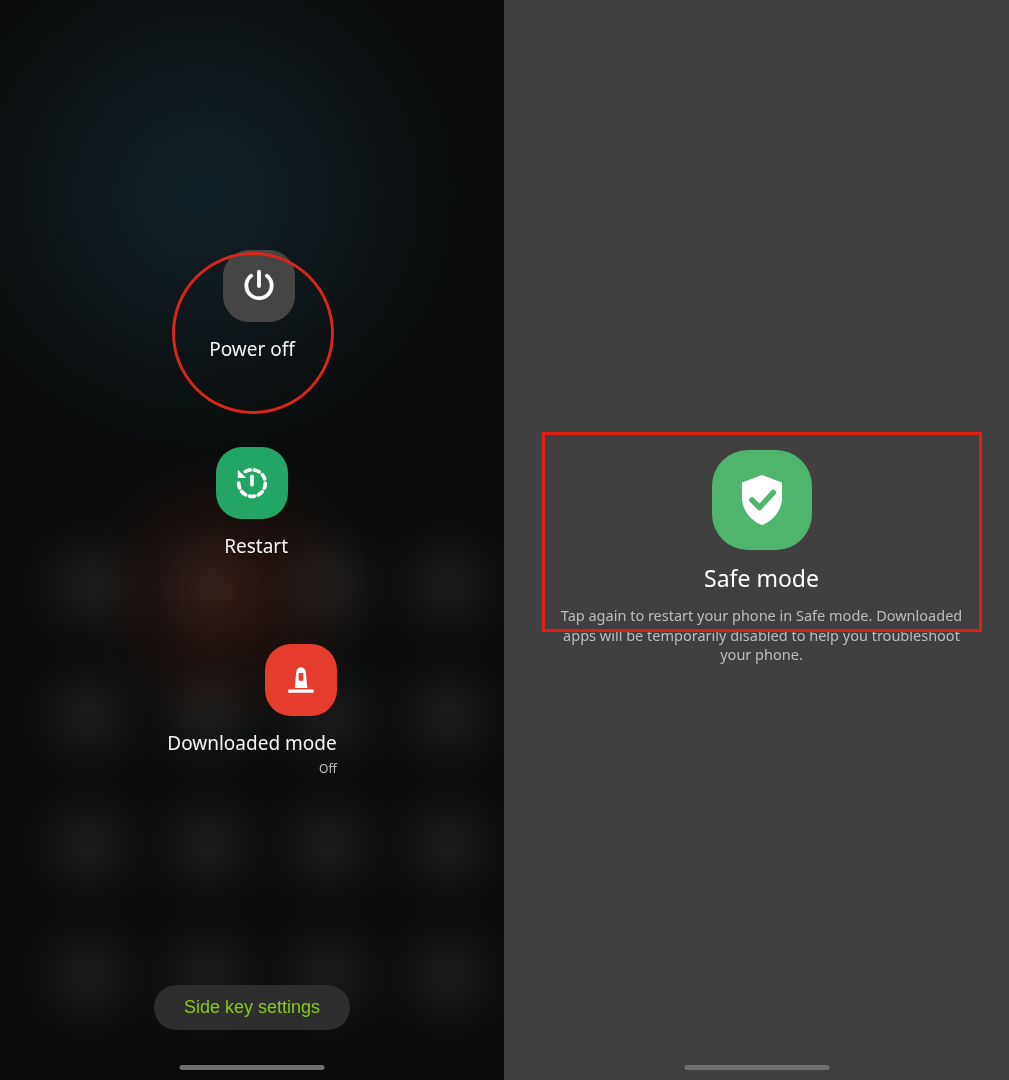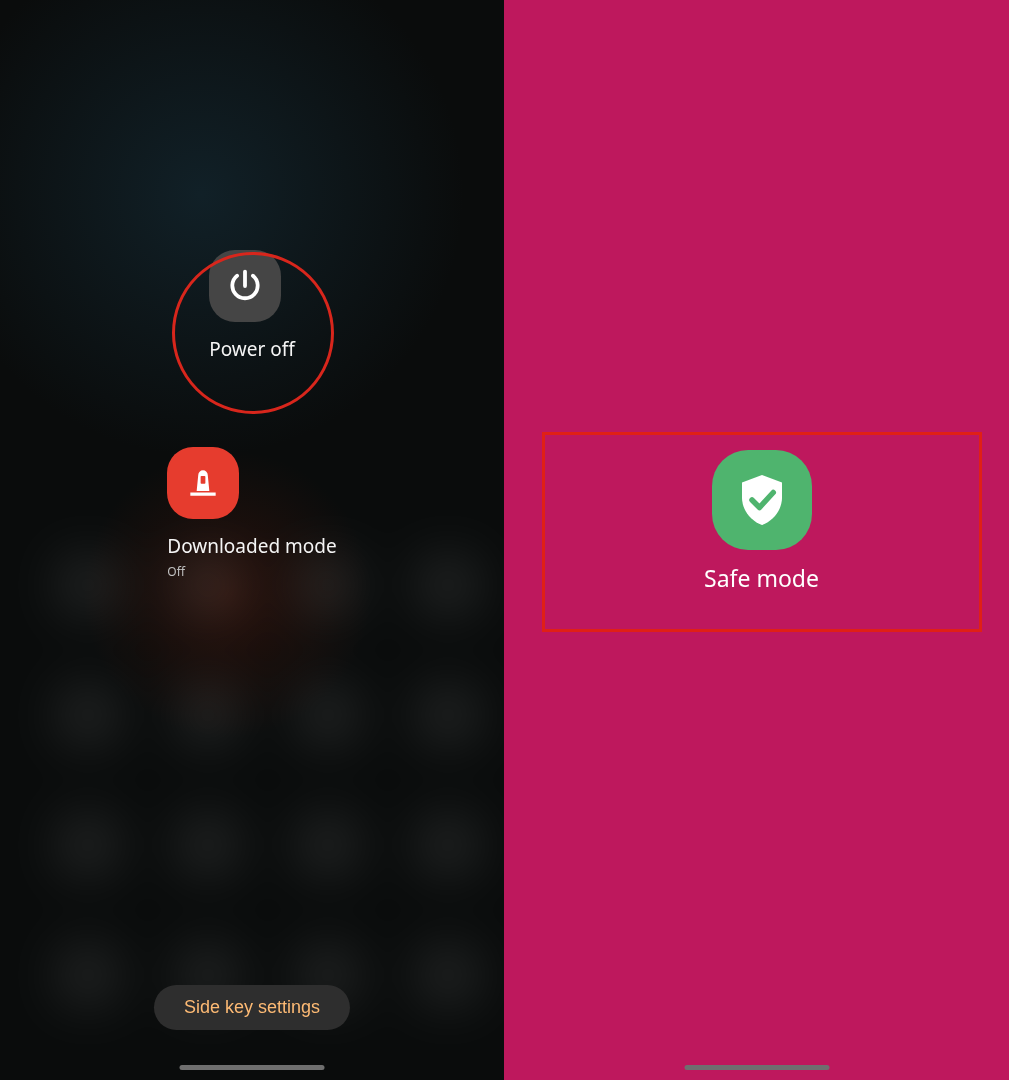--- a/index.html
+++ b/index.html
@@ -36,21 +36,21 @@
   }
 
   .power-col{
     position:absolute;
     left:0;right:0;top:250px;
     display:flex;flex-direction:column;align-items:center;
     gap:85px;
   }
 
   .menu-item{
-    display:flex;flex-direction:column;align-items:flex-start;
+    display:flex;flex-direction:column;align-items:flex-end;
     gap:14px;
     cursor:pointer;
   }
   .menu-label{
     color:#f5f5f5;font-size:19px;font-weight:400;
     text-align:center;white-space:nowrap;
   }
   .menu-sub{
     color:#c0c0c0;font-size:12px;margin-top:-10px;
   }
@@ -71,30 +71,30 @@
     left:172px;
     width:162px;height:162px;
     border:3px solid #d8261c;
     border-radius:50%;
     pointer-events:none;
   }
 
   .side-key-btn{
     position:absolute;
     bottom:50px;left:50%;transform:translateX(-50%);
-    background:#2e2e2e;color:#fdba74;
+    background:#2e2e2e;color:#84cc16;
     font-size:18px;font-weight:400;
     padding:12px 30px;border:none;border-radius:24px;
     cursor:pointer;
   }
 
   
   .panel-right{
     width:505px;height:100%;
-    background:#be185d;
+    background:#404040;
     position:relative;
   }
   .safe-box{
     position:absolute;
     left:38px;right:28px;
     top:432px;
     padding:18px 16px 20px 16px;
     display:flex;flex-direction:column;align-items:center;
     gap:12px;
   }
@@ -129,20 +129,30 @@
     <div class="menu-item">
       <div class="icon-tile tile-grey">
         <svg width="38" height="38" viewBox="0 0 24 24" fill="none" stroke="#fff" stroke-width="2.4" stroke-linecap="round">
           <path d="M12 3v9"></path>
           <path d="M7 5.5a8 8 0 1 0 10 0"></path>
         </svg>
       </div>
       <span class="menu-label">Power off</span>
     </div>
 
+    <div class="menu-item">
+      <div class="icon-tile tile-green">
+        <svg width="40" height="40" viewBox="0 0 24 24" fill="none" stroke="#fff" stroke-width="2.2" stroke-linecap="round">
+          <path d="M4 12a8 8 0 1 0 3-6.2" stroke-dasharray="3 2.5"></path>
+          <path d="M12 8v5"></path>
+          <polyline points="3.5 4 3.5 9 8.5 9" fill="#fff" stroke="none"></polyline>
+        </svg>
+      </div>
+      <span class="menu-label">Restart</span>
+    </div>
 
     <div class="menu-item">
       <div class="icon-tile tile-red">
         <svg width="38" height="38" viewBox="0 0 24 24">
           <path d="M4 20h16v-2H4zM8 17h8l-1-10a3 3 0 0 0-6 0z" fill="#fff"></path>
           <rect x="10.5" y="7.5" width="3" height="5" rx="0.5" fill="#e63c2e"></rect>
         </svg>
       </div>
       <span class="menu-label">Downloaded mode</span>
       <span class="menu-sub">Off</span>
@@ -159,18 +169,19 @@
 <div class="panel-right">
 
   <div class="safe-box">
     <div class="icon-tile tile-green-lg">
       <svg width="60" height="60" viewBox="0 0 24 24">
         <path d="M12 2l8 3v6c0 5-3.4 9.3-8 11-4.6-1.7-8-6-8-11V5z" fill="#fff"></path>
         <polyline points="8 12 11 15 16.5 9" fill="none" stroke="#4fb46e" stroke-width="2.2" stroke-linecap="round" stroke-linejoin="round"></polyline>
       </svg>
     </div>
     <span class="safe-title">Safe mode</span>
+    <span class="safe-desc">Tap again to restart your phone in Safe mode. Downloaded apps will be temporarily disabled to help you troubleshoot your phone.</span>
   </div>
 
   <div class="annot-rect"></div>
 
   <div class="gesture-bar"></div>
 </div>
 
 </body></html>

